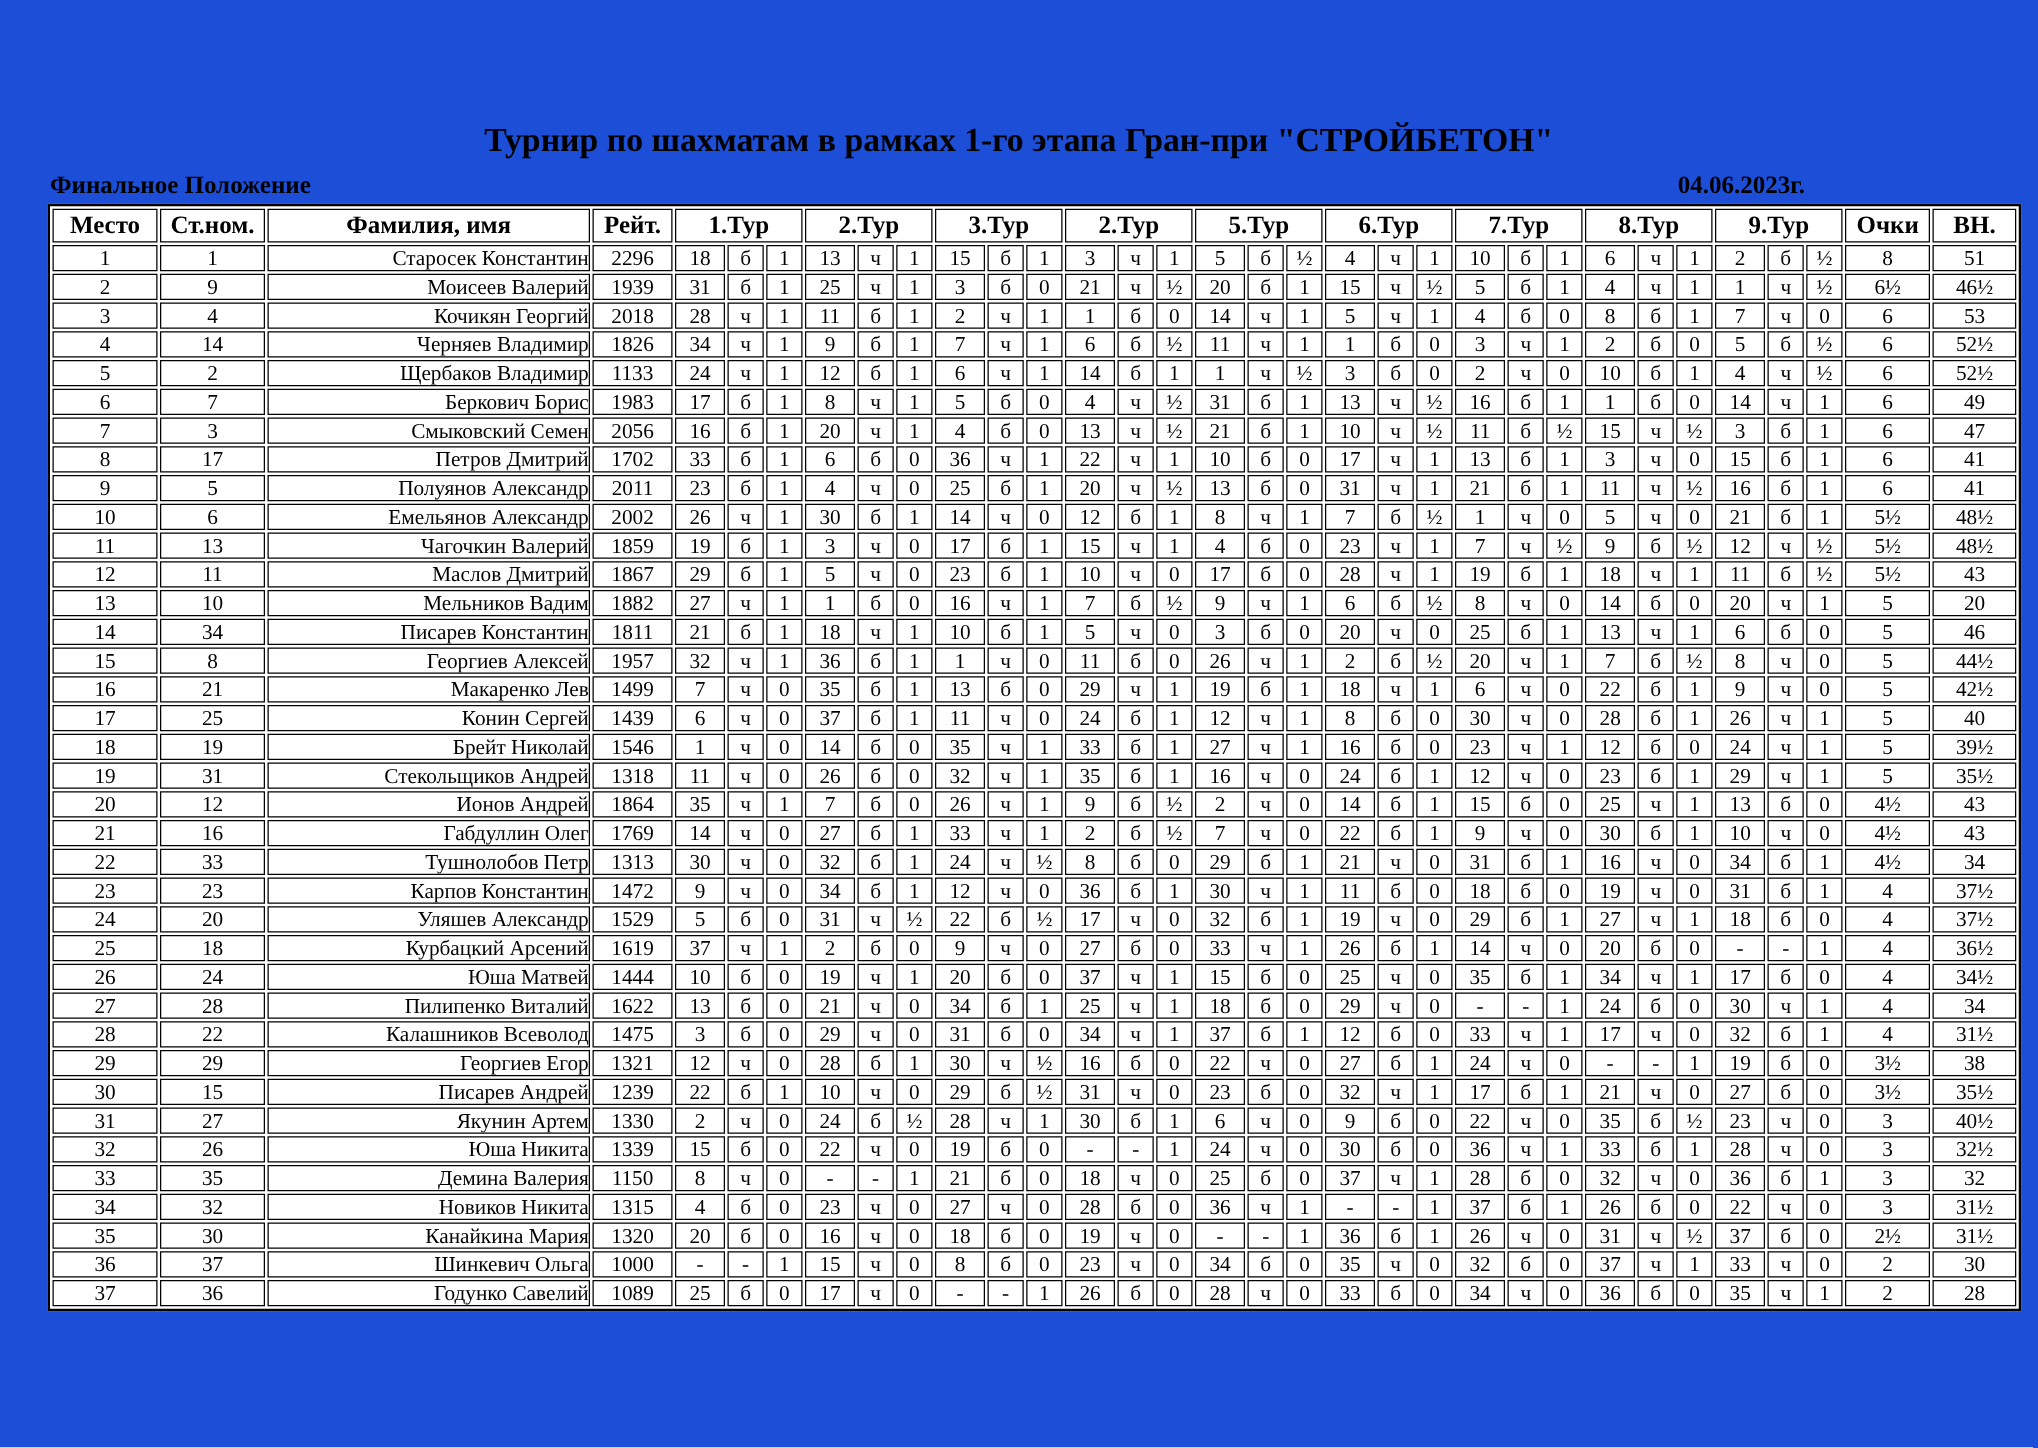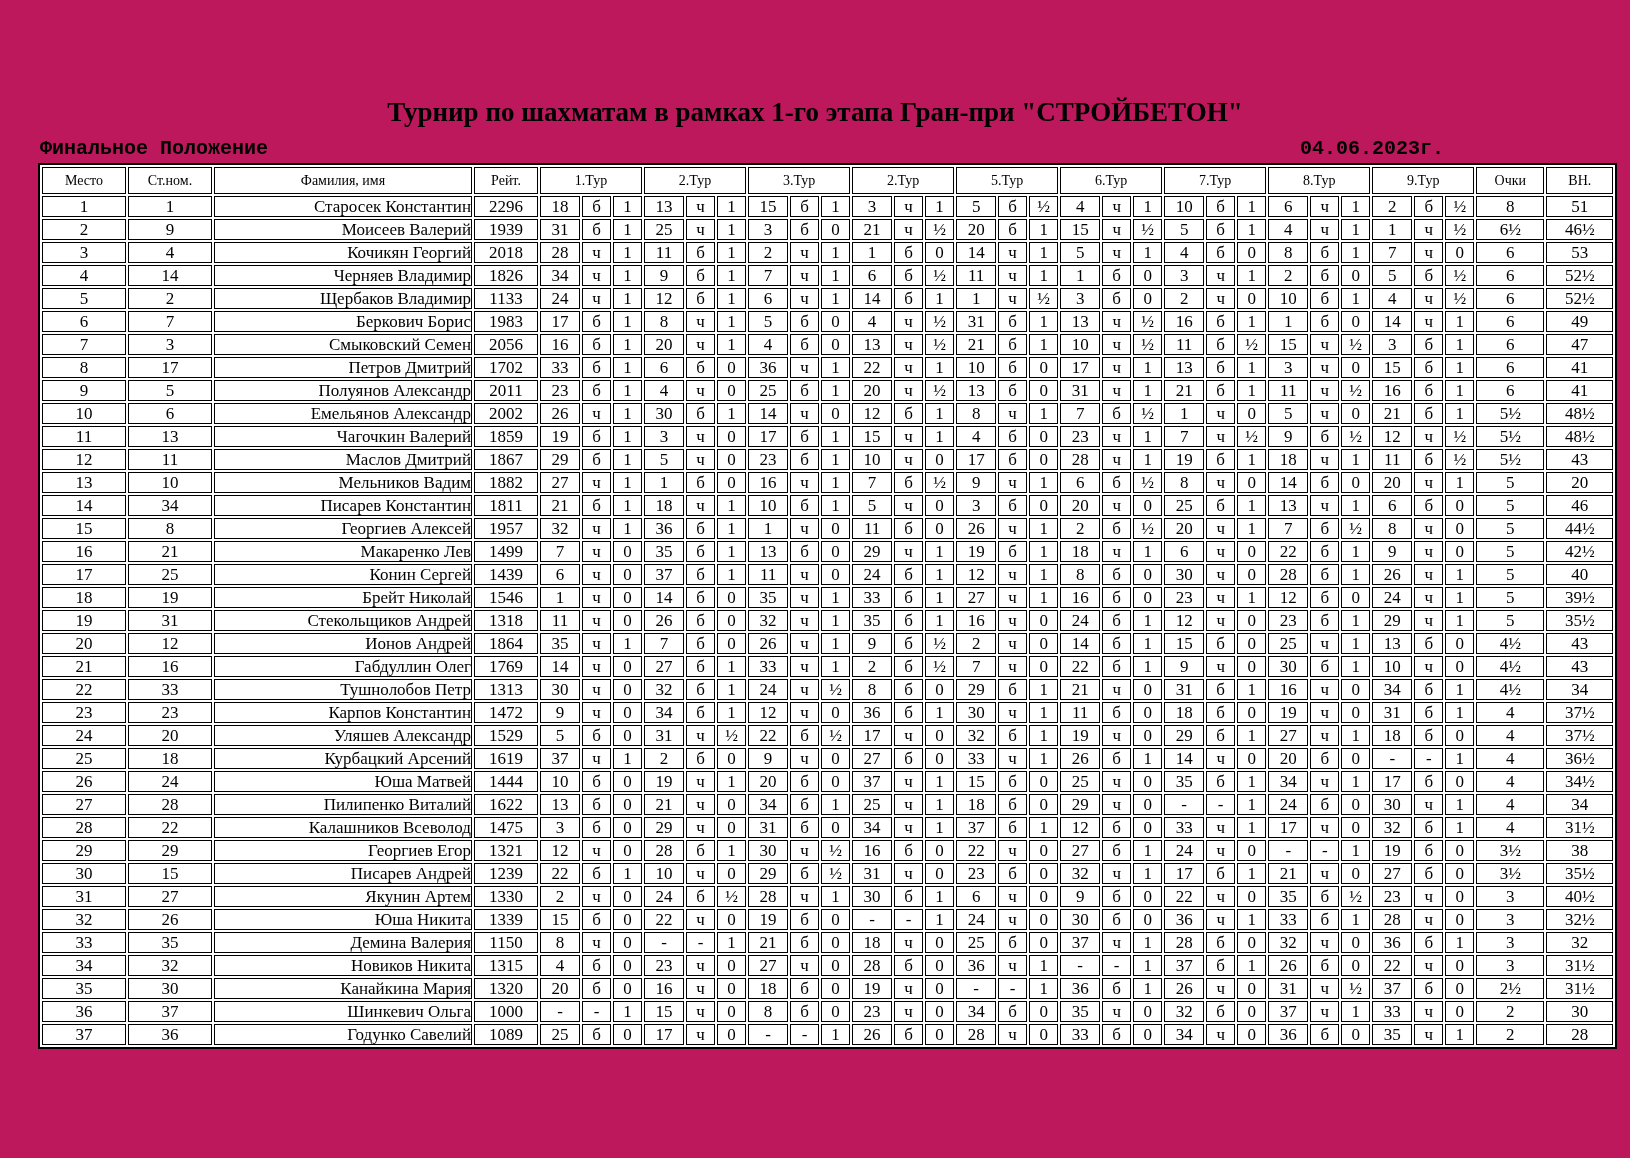--- a/index.html
+++ b/index.html
@@ -6,62 +6,61 @@
     margin: 0;
     padding: 0;
     background: #ffffff;
     color: #000000;
     font-family: "Liberation Serif", "DejaVu Serif", serif;
   }
   .page {
     position: relative;
     width: 1630px;
     height: 1158px;
-    background: #be185d;
+    background: #1d4ed8;
     overflow: hidden;
   }
   .title {
     margin: 0;
     padding-top: 97px;
     text-align: center;
     font-size: 27px;
     font-weight: bold;
     letter-spacing: 0px;
   }
   .subheader {
     display: flex;
     justify-content: space-between;
     align-items: flex-end;
     margin-top: 9px;
     padding-left: 40px;
     padding-right: 186px;
     font-weight: bold;
     font-size: 20px;
-    font-family: Liberation Mono, monospace;
   }
   table.results {
     margin-left: 38px;
     margin-top: 3px;
     border-collapse: separate;
     border-spacing: 2px;
     border: 2px solid #000;
     table-layout: fixed;
     width: 1507px;
     background: #ffffff;
   }
   .results th, .results td {
     border: 1px solid #000;
     padding: 0;
     text-align: center;
     overflow: hidden;
     white-space: nowrap;
   }
   .results thead th {
-    font-size: 14px;
-    font-weight: normal;
+    font-size: 20px;
+    font-weight: bold;
     height: 25px;
   }
   .results td {
     font-size: 17px;
     line-height: 19px;
     height: 19px;
   }
   .results td.name {
     text-align: right;
     padding-left: 5px;

